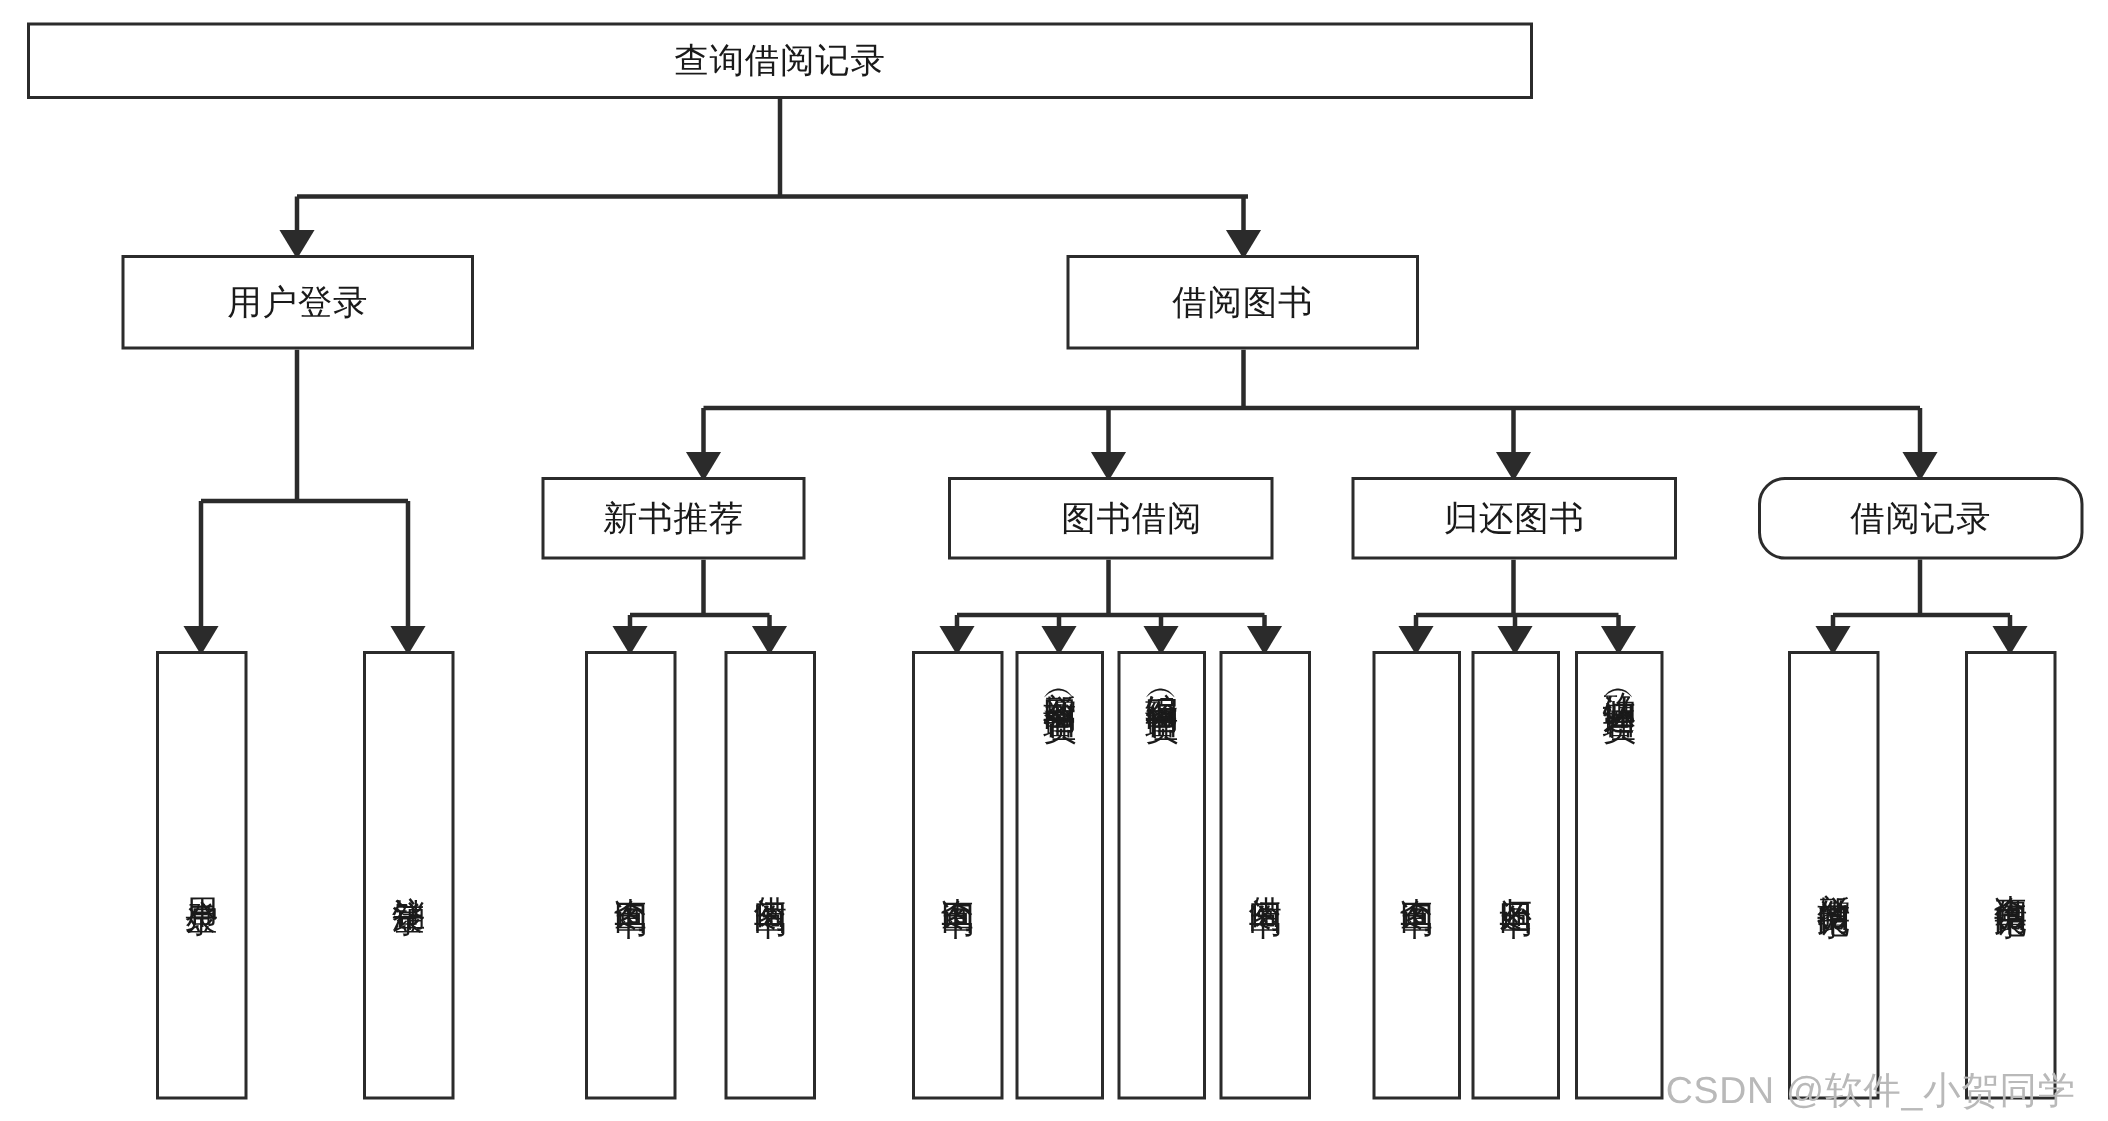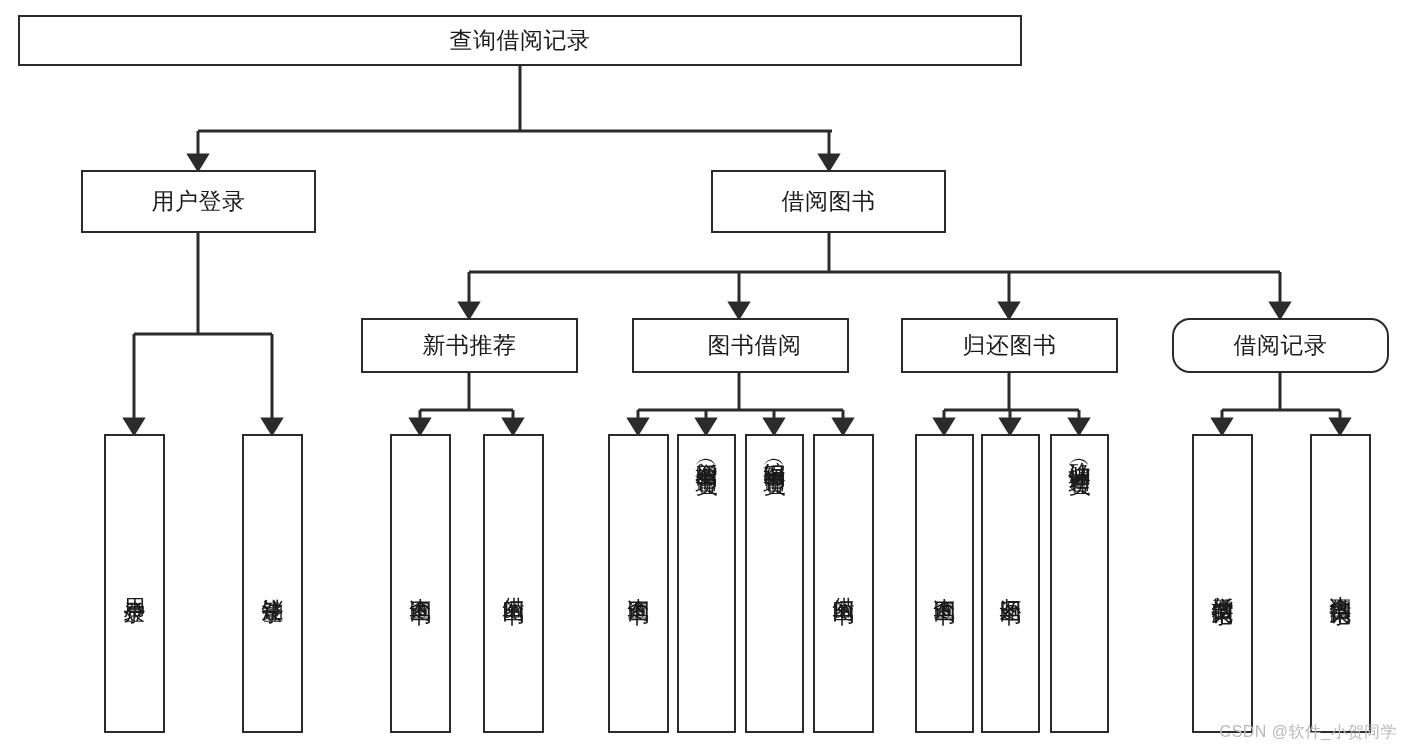--- a/index.html
+++ b/index.html
@@ -57,23 +57,23 @@
     writing-mode: vertical-rl;
     text-orientation: upright;
     -webkit-text-orientation: upright;
     font-size: 22px;
     line-height: 1.0;
     letter-spacing: 2px;
     max-height: 100%;
   }
   .watermark {
     position: absolute;
-    right: 8px;
+    right: 21px;
     bottom: 4px;
-    font-size: 16px;
+    font-size: 25px;
     color: #b9b9b9;
     white-space: nowrap;
     letter-spacing: 0.5px;
     text-align: center;
   }
 </style>
 </head>
 <body>
 
 <div id="canvas">
@@ -133,21 +133,21 @@
   </div>
 
   <div class="node horiz" style="left:81px; top:170px; width:235px; height:63px;">
     <span class="label">用户登录</span>
   </div>
 
   <div class="node horiz" style="left:711px; top:170px; width:235px; height:63px;">
     <span class="label">借阅图书</span>
   </div>
 
-  <div class="node horiz" style="left:361px; top:318px; width:217px; height:55px;">
+  <div class="node horiz" style="left:361px; top:318px; width:176px; height:55px;">
     <span class="label">新书推荐</span>
   </div>
 
   <div class="node horiz" style="left:632px; top:318px; width:217px; height:55px;padding-left:28px;">
     <span class="label">图书借阅</span>
   </div>
 
   <div class="node horiz" style="left:901px; top:318px; width:217px; height:55px;">
     <span class="label">归还图书</span>
   </div>

